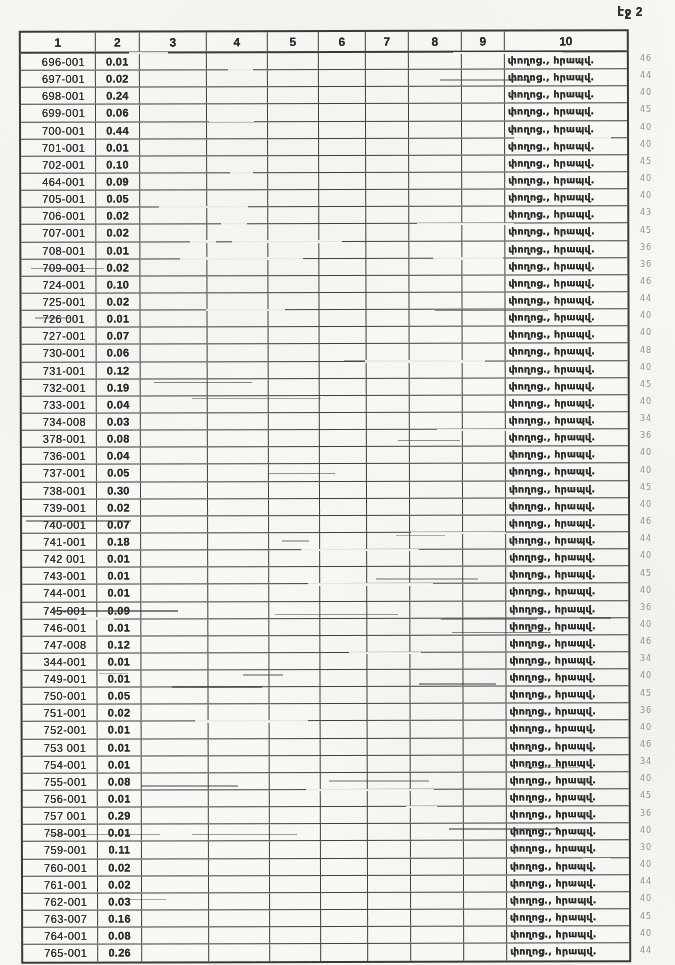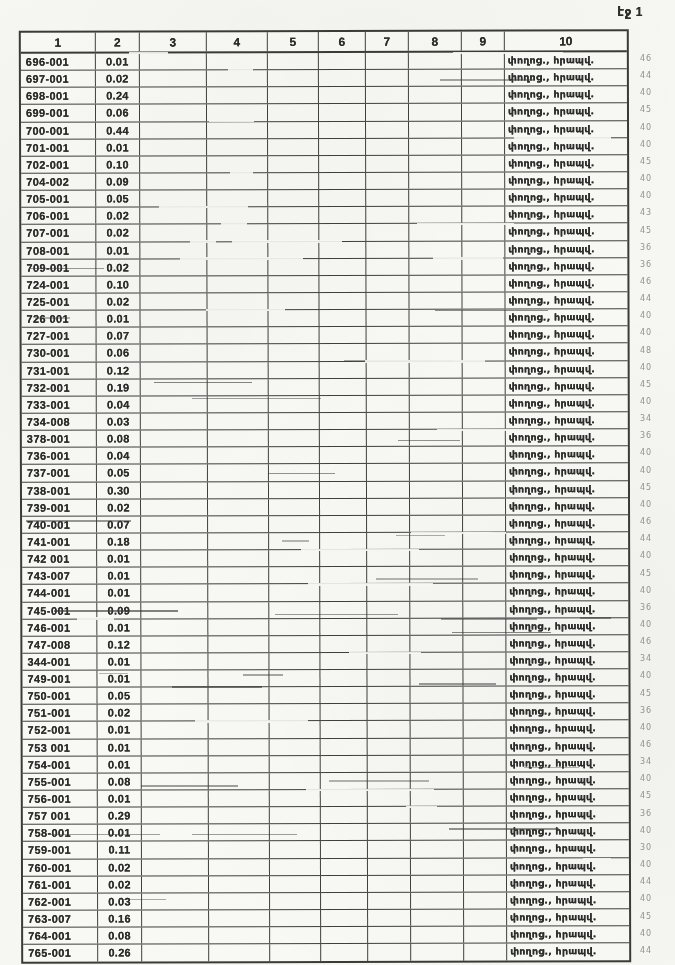--- a/index.html
+++ b/index.html
@@ -41,21 +41,21 @@
     text-shadow:0 0 .6px #2d2d2b;
   }
   .data-row{height:17.15px;border-bottom:1.4px solid #3f3f3d;}
   .data-row:last-child{border-bottom:none;}
   .cell{
     border-right:1.5px solid #3f3f3d;
     box-sizing:border-box;overflow:hidden;white-space:nowrap;
   }
   .cell:last-child{border-right:none;}
   .c-id{
-    font-size:11px;font-weight:700;padding-left:5px;line-height:16px;
+    font-size:11px;font-weight:400;padding-left:21px;line-height:16px;
     letter-spacing:.4px;text-shadow:0 0 .6px #2d2d2b;
   }
   .c-val{
     font-size:11px;font-weight:600;text-align:center;line-height:16px;
     letter-spacing:.3px;text-shadow:0 0 .6px #2d2d2b;
   }
   .c-note{
     font-family:"DejaVu Sans","Liberation Sans",sans-serif;
     font-size:9.5px;font-weight:600;padding-left:3px;line-height:16px;
     letter-spacing:.2px;text-shadow:0 0 .5px #2d2d2b;
@@ -63,21 +63,21 @@
   .margin-note{
     position:absolute;left:640px;width:30px;
     font-size:8px;color:#93938e;letter-spacing:1px;
     z-index:1;font-family:"DejaVu Sans",sans-serif;
   }
   .artifact{position:absolute;z-index:3;pointer-events:none;}
 </style>
 </head>
 <body>
 
-<div class="corner-label">էջ 1</div>
+<div class="corner-label">էջ 2</div>
 
 <div class="sheet">
   <div class="grid-row hdr">
       <div class="cell">1</div>
       <div class="cell">2</div>
       <div class="cell">3</div>
       <div class="cell">4</div>
       <div class="cell">5</div>
       <div class="cell">6</div>
       <div class="cell">7</div>
@@ -164,21 +164,21 @@
         <div class="cell"></div>
         <div class="cell"></div>
         <div class="cell"></div>
         <div class="cell"></div>
         <div class="cell"></div>
         <div class="cell"></div>
         <div class="cell"></div>
         <div class="cell c-note">փողոց., հրապվ.</div>
       </div>
       <div class="grid-row data-row">
-        <div class="cell c-id">704-002</div>
+        <div class="cell c-id">464-001</div>
         <div class="cell c-val">0.09</div>
         <div class="cell"></div>
         <div class="cell"></div>
         <div class="cell"></div>
         <div class="cell"></div>
         <div class="cell"></div>
         <div class="cell"></div>
         <div class="cell"></div>
         <div class="cell c-note">փողոց., հրապվ.</div>
       </div>
@@ -440,21 +440,21 @@
         <div class="cell"></div>
         <div class="cell"></div>
         <div class="cell"></div>
         <div class="cell"></div>
         <div class="cell"></div>
         <div class="cell"></div>
         <div class="cell"></div>
         <div class="cell c-note">փողոց., հրապվ.</div>
       </div>
       <div class="grid-row data-row">
-        <div class="cell c-id">743-007</div>
+        <div class="cell c-id">743-001</div>
         <div class="cell c-val">0.01</div>
         <div class="cell"></div>
         <div class="cell"></div>
         <div class="cell"></div>
         <div class="cell"></div>
         <div class="cell"></div>
         <div class="cell"></div>
         <div class="cell"></div>
         <div class="cell c-note">փողոց., հրապվ.</div>
       </div>

